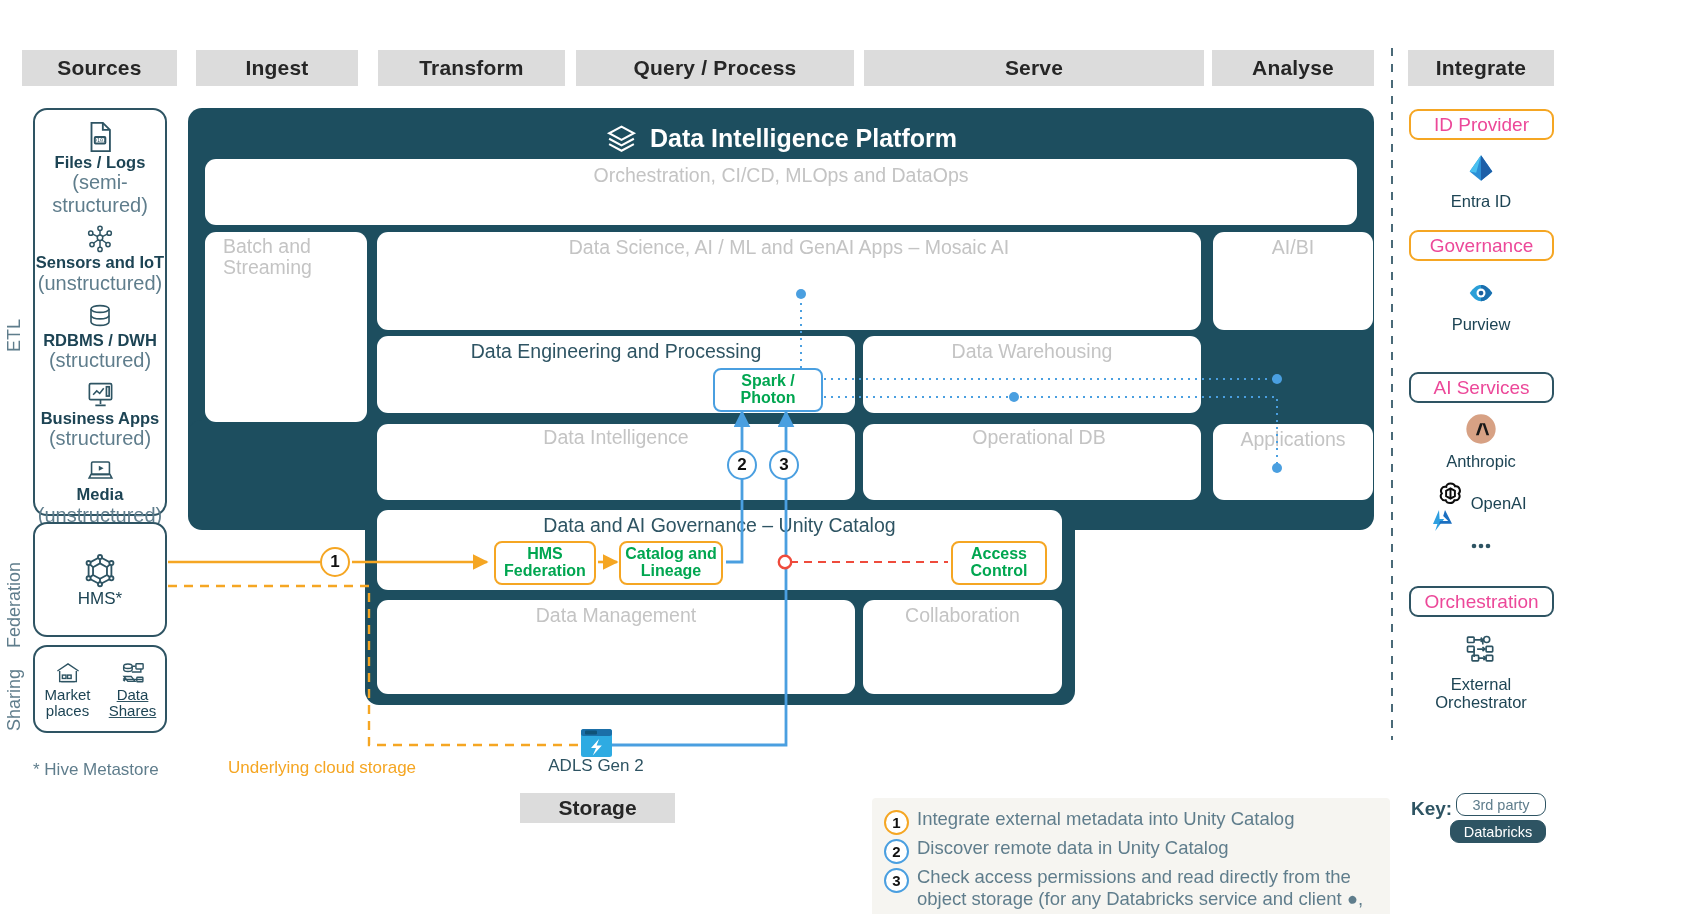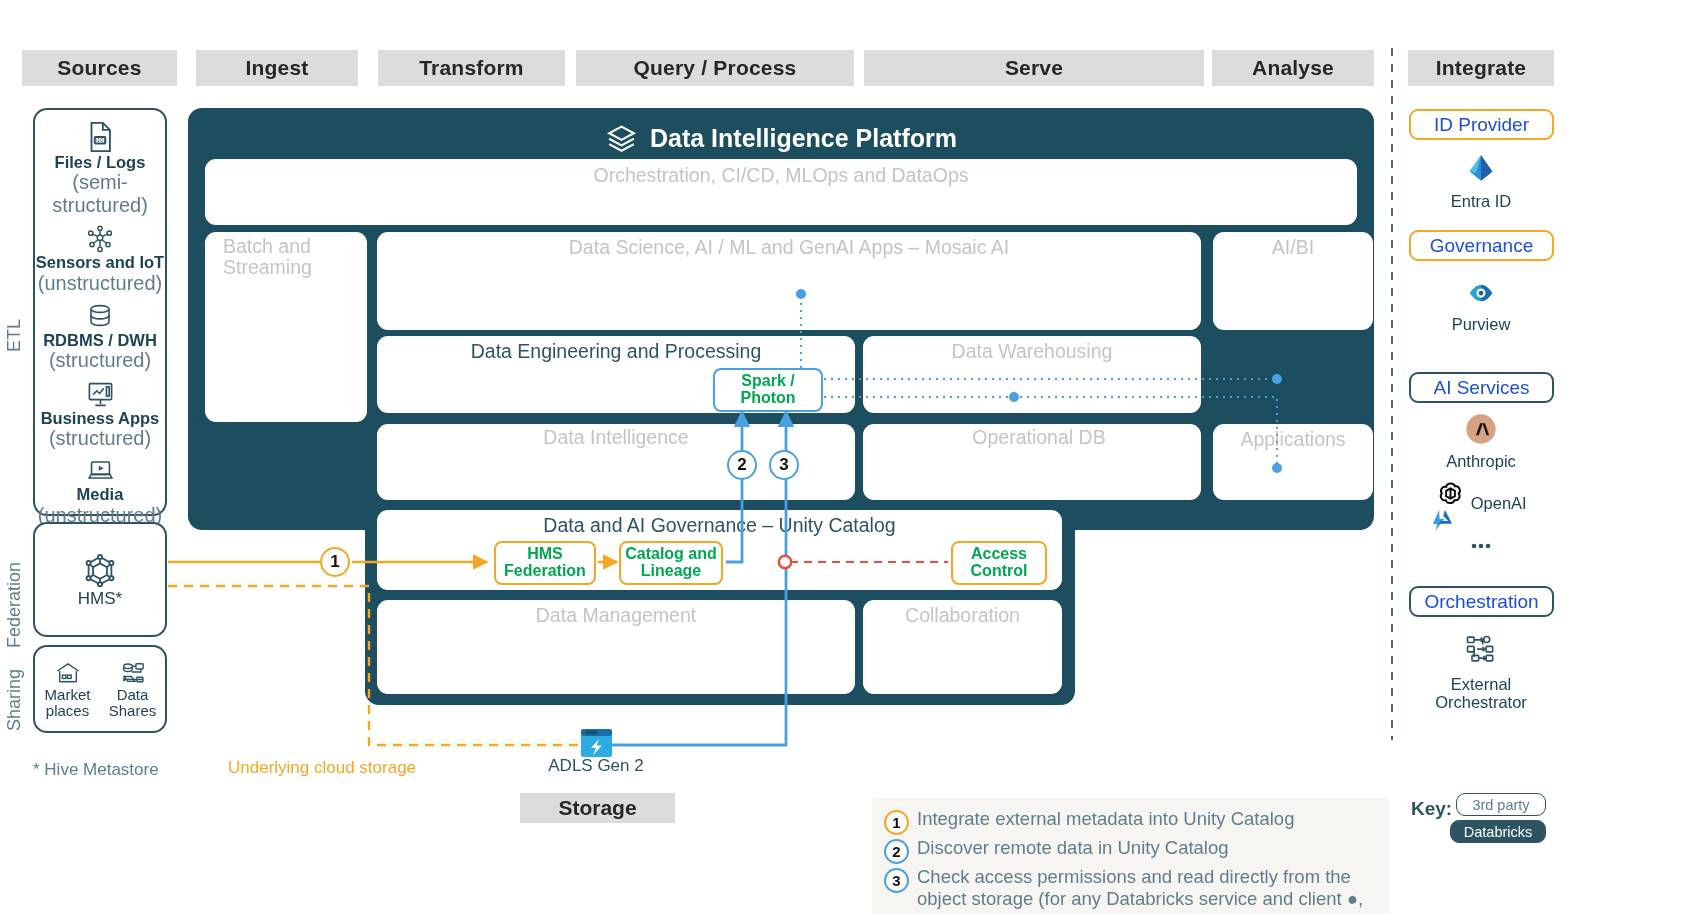--- a/index.html
+++ b/index.html
@@ -61,21 +61,21 @@
   .pill {
     position:absolute; border:2px solid #f5a623; border-radius:8px;
     background:#fff; color:#00a650; font-weight:bold; font-size:16px;
     display:flex; align-items:center; justify-content:center; text-align:center;
     line-height:1.05;
   }
   .pill.blue { border-color:#4a9fe0; color:#00a650; }
   .catpill {
     position:absolute; border:2px solid #f5a623; border-radius:9px;
     display:flex; align-items:center; justify-content:center;
-    font-size:19px; color:#1d4ed8; background:#fff;
+    font-size:19px; color:#ec4899; background:#fff;
   }
   .catpill.teal { border-color:#2e5463; }
   .vendor { position:absolute; text-align:center; width:200px; }
   .vname { font-size:16.5px; color:#1d4454; margin-top:3px; line-height:1.12; }
 
   
   .legendbox {
     position:absolute; background:#f6f5f1; border-radius:4px;
     padding:10px 14px 12px 12px;
   }
@@ -224,21 +224,21 @@
     <div class="srcitem" style="width:62px;">
       <svg class="icn" width="34" height="27" viewBox="0 0 24 24" fill="none" stroke="#2e5463" stroke-width="1.25">
         <path d="M2.6 9.8 12 3.4l9.4 6.4"></path>
           <path d="M4.6 9.8v9.4h14.8V9.8"></path>
         <rect x="7" y="13.4" width="3.2" height="3"></rect>
           <rect x="11.6" y="13.4" width="3.2" height="3"></rect>
           <path d="M6 19.2h12"></path>
       </svg>
       <div class="srcname" style="font-size:15px;font-weight:500;">Market places</div>
     </div>
-    <div class="srcitem" style="width:62px;">
+    <div class="srcitem" style="width:62px;text-decoration:underline;">
       <svg class="icn" width="34" height="27" viewBox="0 0 24 24" fill="none" stroke="#2e5463" stroke-width="1.25">
         <ellipse cx="7.5" cy="5.6" rx="3.8" ry="2"></ellipse>
           <path d="M3.7 5.6v2.6c0 1.1 1.7 2 3.8 2s3.8-.9 3.8-2V5.6"></path>
         <rect x="14.6" y="3.4" width="6.4" height="4.6" rx=".6"></rect>
           <path d="M11.6 5.6h2.6M19 8v2.6h-8"></path>
         <path d="M4 14.6h6.4l3.4 4.4H7.4z"></path>
           <rect x="15.4" y="15.4" width="5.4" height="4" rx=".6"></rect>
         <path d="M20.8 17.4H3.2M3.2 17.4l1.5-1.4M3.2 17.4l1.5 1.4"></path>
       </svg>
       <div class="srcname" style="font-size:15px;font-weight:500;">Data Shares</div>

